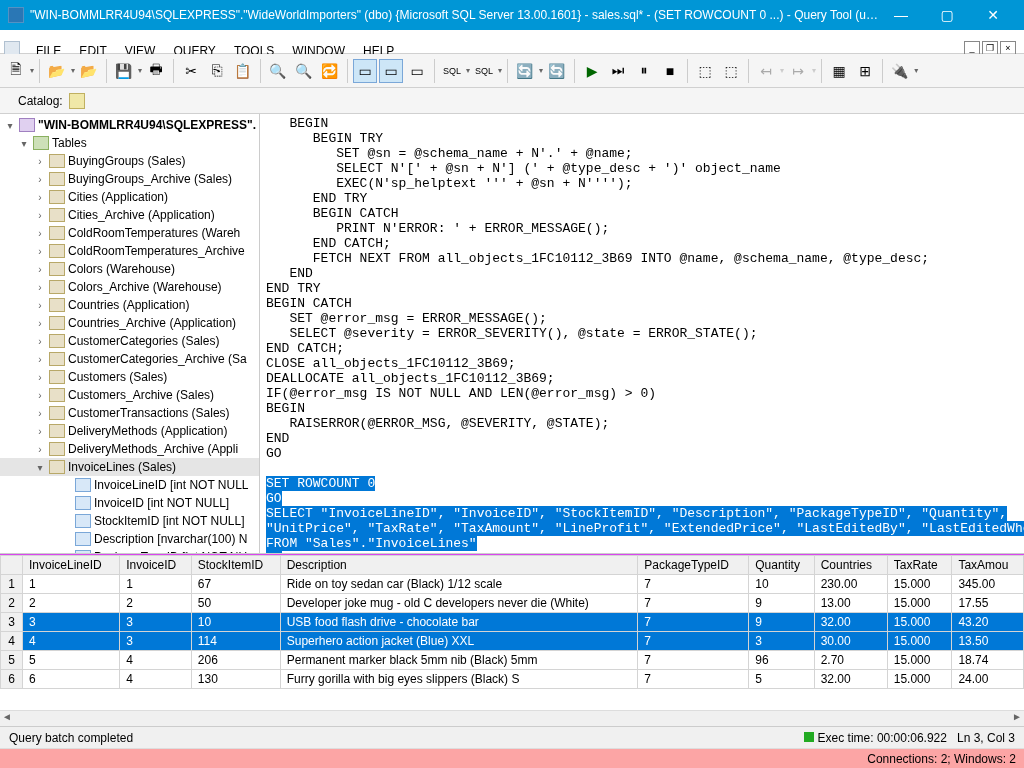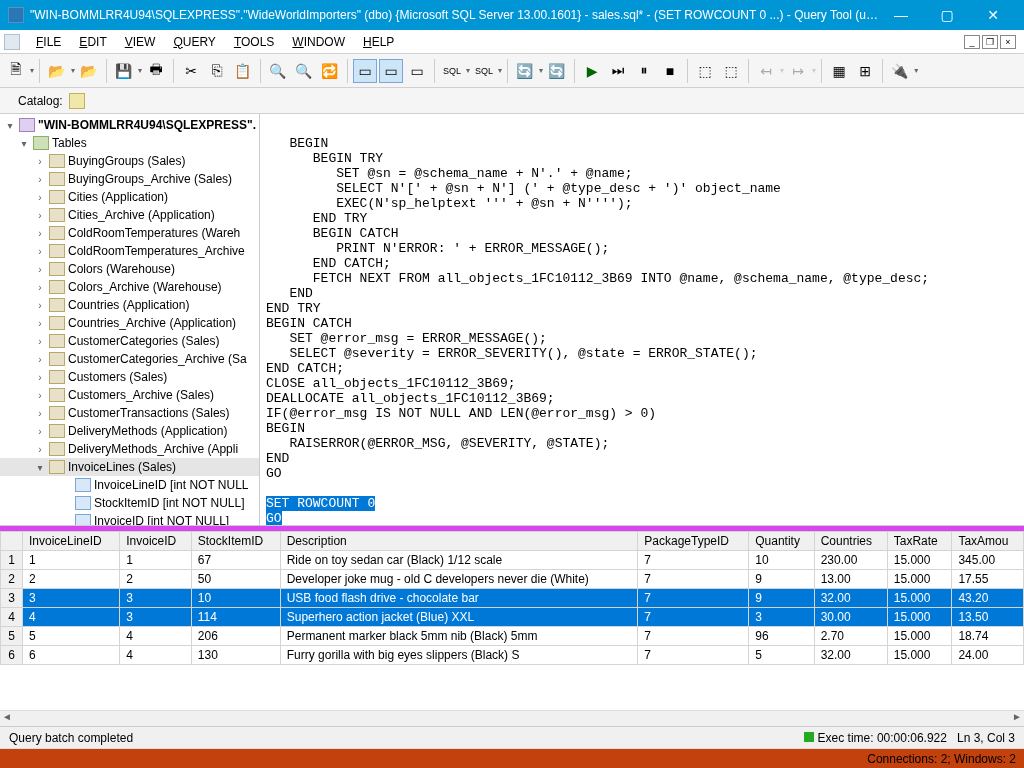--- a/index.html
+++ b/index.html
@@ -2,21 +2,21 @@
 <html><head>
 <meta charset="utf-8">
 <style>
 * { box-sizing: border-box; margin: 0; padding: 0; }
 body { font-family: "Segoe UI", Tahoma, sans-serif; font-size: 12px; background: #fff; width: 1024px; height: 768px; overflow: hidden; display: flex; flex-direction: column; }
 .titlebar { background: #0096d6; color: #fff; height: 30px; display: flex; align-items: center; padding: 0 8px; }
 .titlebar .icon { width: 16px; height: 16px; margin-right: 6px; background: #2a77b5; display: inline-block; border: 1px solid #fff3; }
 .titlebar .title { flex: 1; overflow: hidden; white-space: nowrap; text-overflow: ellipsis; font-size: 12px; }
 .winbtns { display: flex; gap: 0; }
 .winbtn { width: 46px; height: 30px; display: flex; align-items: center; justify-content: center; color: #fff; font-size: 14px; font-family: sans-serif; }
-.menubar { background: #fff; border-bottom: 1px solid #d0d0d0; height: 24px; display: flex; align-items: center; padding: 0 4px; gap: 2px; }
+.menubar { background: #fff; border-bottom: 1px solid #d0d0d0; height: 24px; display: flex; padding: 11px 4px; gap: 2px; }
 .menubar .mdi { width: 16px; height: 16px; background: #e0e8f0; border: 1px solid #b0c0d0; margin-right: 6px; }
 .menubar .menuitem { padding: 3px 8px; font-size: 12px; }
 .menubar .menuitem u { text-decoration: underline; }
 .mdi-btns { margin-left: auto; display: flex; gap: 2px; padding-right: 4px; }
 .mdi-btns span { width: 16px; height: 14px; border: 1px solid #888; font-size: 9px; text-align: center; line-height: 12px; }
 .toolbar { background: #f5f5f5; border-bottom: 1px solid #d0d0d0; height: 34px; display: flex; align-items: center; padding: 0 4px; gap: 2px; }
 .tbtn { width: 24px; height: 24px; border: 1px solid transparent; display: flex; align-items: center; justify-content: center; font-size: 14px; cursor: pointer; }
 .tbtn.active { border: 1px solid #7aa7d8; background: #cde6f7; }
 .tbsep { width: 1px; height: 24px; background: #ccc; margin: 0 3px; }
 .catalogbar { background: #f5f5f5; border-bottom: 1px solid #d0d0d0; height: 26px; display: flex; align-items: center; padding: 0 18px; gap: 6px; }
@@ -27,33 +27,33 @@
 .trow { display: flex; align-items: center; height: 18px; padding-left: 4px; white-space: nowrap; cursor: default; }
 .trow .exp { width: 12px; text-align: center; color: #666; font-size: 10px; }
 .trow .ticon { width: 16px; height: 14px; margin: 0 3px; background: #e8e0c8; border: 1px solid #b8a868; }
 .trow .ticon.col { background: #d8e8f8; border: 1px solid #7aa7d8; }
 .trow .ticon.db { background: #cde0b8; border: 1px solid #8ab060; }
 .trow .ticon.srv { background: #e0d0f0; border: 1px solid #a080c0; }
 .trow.sel { background: #e5e5e5; }
 .trow.l1 { padding-left: 18px; }
 .trow.l2 { padding-left: 34px; }
 .trow.l3 { padding-left: 60px; }
-.editorwrap { flex: 1; display: flex; flex-direction: column; min-width: 0; margin-top: 20px; }
+.editorwrap { flex: 1; display: flex; flex-direction: column; min-width: 0; }
 .editor { flex: 1; overflow: auto; padding: 2px 6px; font-family: "Courier New", monospace; font-size: 13px; line-height: 15px; white-space: pre; color: #000; }
 .editor .sel { background: #0078d7; color: #fff; }
-.gridwrap { height: 184px; overflow: auto; border-top: 5px solid #d946ef; }
+.gridwrap { height: 156px; overflow: auto; border-top: 1px solid #d946ef; }
 table.grid { border-collapse: collapse; font-size: 12px; width: 100%; }
 table.grid th, table.grid td { border: 1px solid #d4d4d4; padding: 2px 6px; text-align: left; height: 19px; white-space: nowrap; }
 table.grid th { background: #f0f0f0; font-weight: normal; }
 table.grid td.rownum { background: #f0f0f0; width: 22px; text-align: center; }
 table.grid tr.selrow td:not(.rownum) { background: #0078d7; color: #fff; }
 .statusbar1 { background: #f0f0f0; border-top: 1px solid #ccc; height: 22px; display: flex; align-items: center; padding: 0 9px; font-size: 12px; gap: 10px; }
 .statusbar1 .spacer { flex: 1; }
 .statusbar1 .grn { width: 10px; height: 10px; background: #2a2; display: inline-block; margin-right: 4px; }
-.statusbar2 { background: #c2410c; border-top: 1px solid #ddd; height: 20px; display: flex; align-items: center; justify-content: flex-end; padding: 0 8px; font-size: 12px; }
+.statusbar2 { background: #fca5a5; border-top: 1px solid #ddd; height: 20px; display: flex; align-items: center; justify-content: flex-end; padding: 0 8px; font-size: 12px; }
 .scrollx { height: 16px; background: #f0f0f0; border-top: 1px solid #ddd; position: relative; }
 .scrollx::before { content: "◄"; position: absolute; left: 2px; top: 0; font-size: 10px; color: #666; }
 .scrollx::after { content: "►"; position: absolute; right: 2px; top: 0; font-size: 10px; color: #666; }
 .vchev { margin-left: auto; color: #666; padding: 0 6px; }
 </style>
 </head>
 <body>
 
 <div class="titlebar">
   <span class="icon"></span>
@@ -160,22 +160,22 @@
         <div class="trow l2"><span class="exp">›</span><span class="ticon"></span>Countries_Archive (Application)</div>
         <div class="trow l2"><span class="exp">›</span><span class="ticon"></span>CustomerCategories (Sales)</div>
         <div class="trow l2"><span class="exp">›</span><span class="ticon"></span>CustomerCategories_Archive (Sa</div>
         <div class="trow l2"><span class="exp">›</span><span class="ticon"></span>Customers (Sales)</div>
         <div class="trow l2"><span class="exp">›</span><span class="ticon"></span>Customers_Archive (Sales)</div>
         <div class="trow l2"><span class="exp">›</span><span class="ticon"></span>CustomerTransactions (Sales)</div>
         <div class="trow l2"><span class="exp">›</span><span class="ticon"></span>DeliveryMethods (Application)</div>
         <div class="trow l2"><span class="exp">›</span><span class="ticon"></span>DeliveryMethods_Archive (Appli</div>
         <div class="trow l2 sel"><span class="exp">▾</span><span class="ticon"></span>InvoiceLines (Sales)</div>
         <div class="trow l3"><span class="exp"></span><span class="ticon col"></span>InvoiceLineID [int NOT NULL</div>
+        <div class="trow l3"><span class="exp"></span><span class="ticon col"></span>InvoiceID [int NOT NULL]</div>
         <div class="trow l3"><span class="exp"></span><span class="ticon col"></span>StockItemID [int NOT NULL]</div>
-        <div class="trow l3"><span class="exp"></span><span class="ticon col"></span>InvoiceID [int NOT NULL]</div>
         <div class="trow l3"><span class="exp"></span><span class="ticon col"></span>Description [nvarchar(100) N</div>
         <div class="trow l3"><span class="exp"></span><span class="ticon col"></span>PackageTypeID [int NOT NU</div>
       </div>
   </div>
   <div class="editorwrap">
     <div class="editor"><span id="sql-pre">   BEGIN
       BEGIN TRY
          SET @sn = @schema_name + N'.' + @name;
          SELECT N'[' + @sn + N'] (' + @type_desc + ')' object_name
          EXEC(N'sp_helptext ''' + @sn + N'''');

